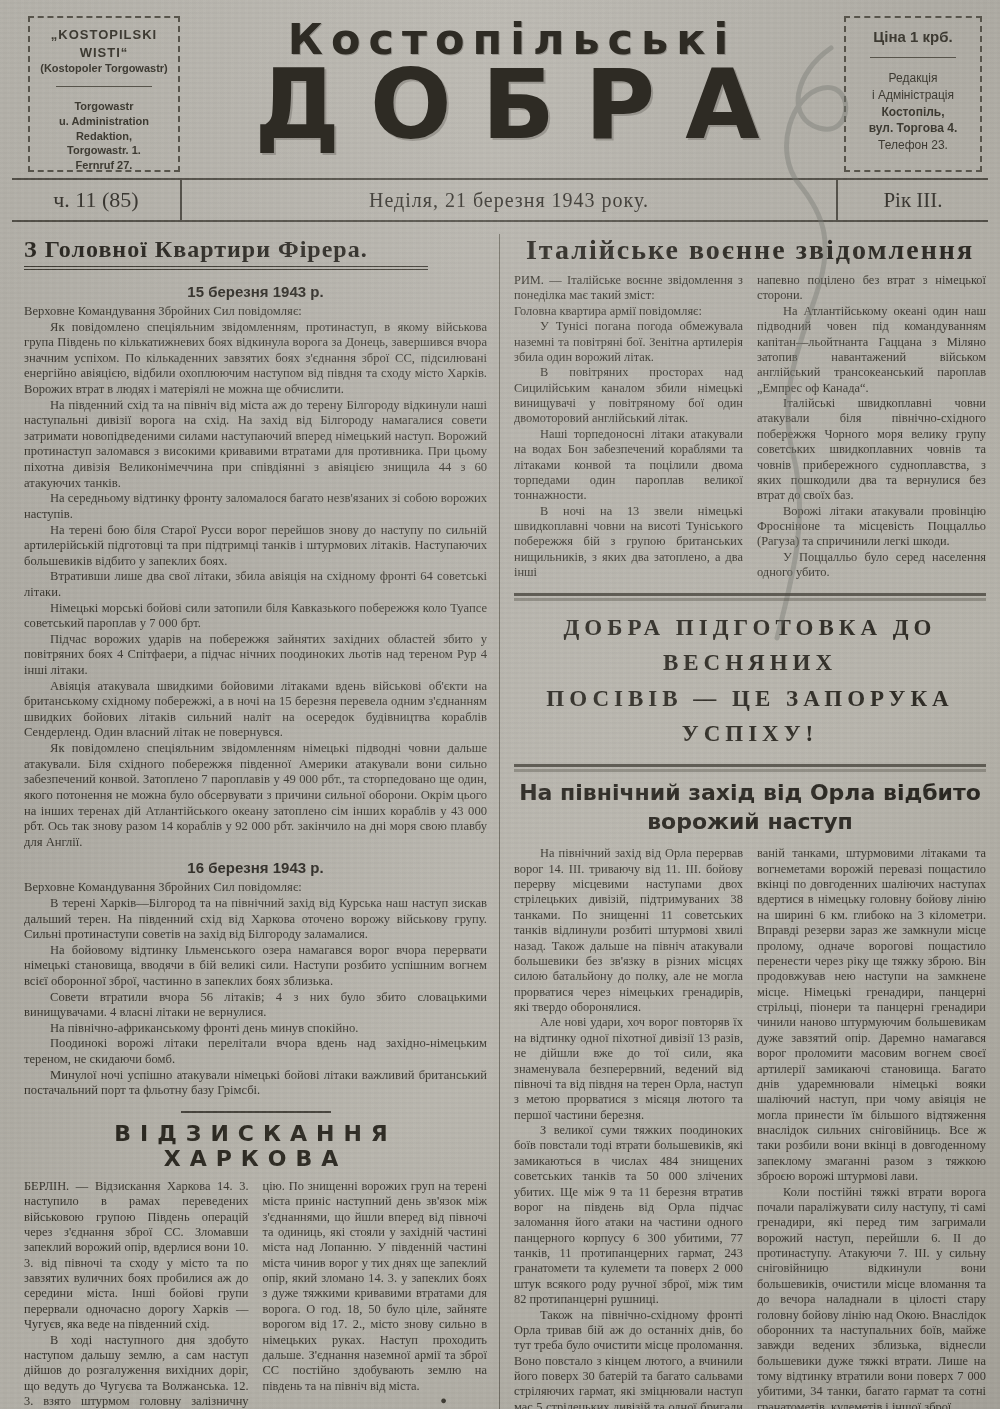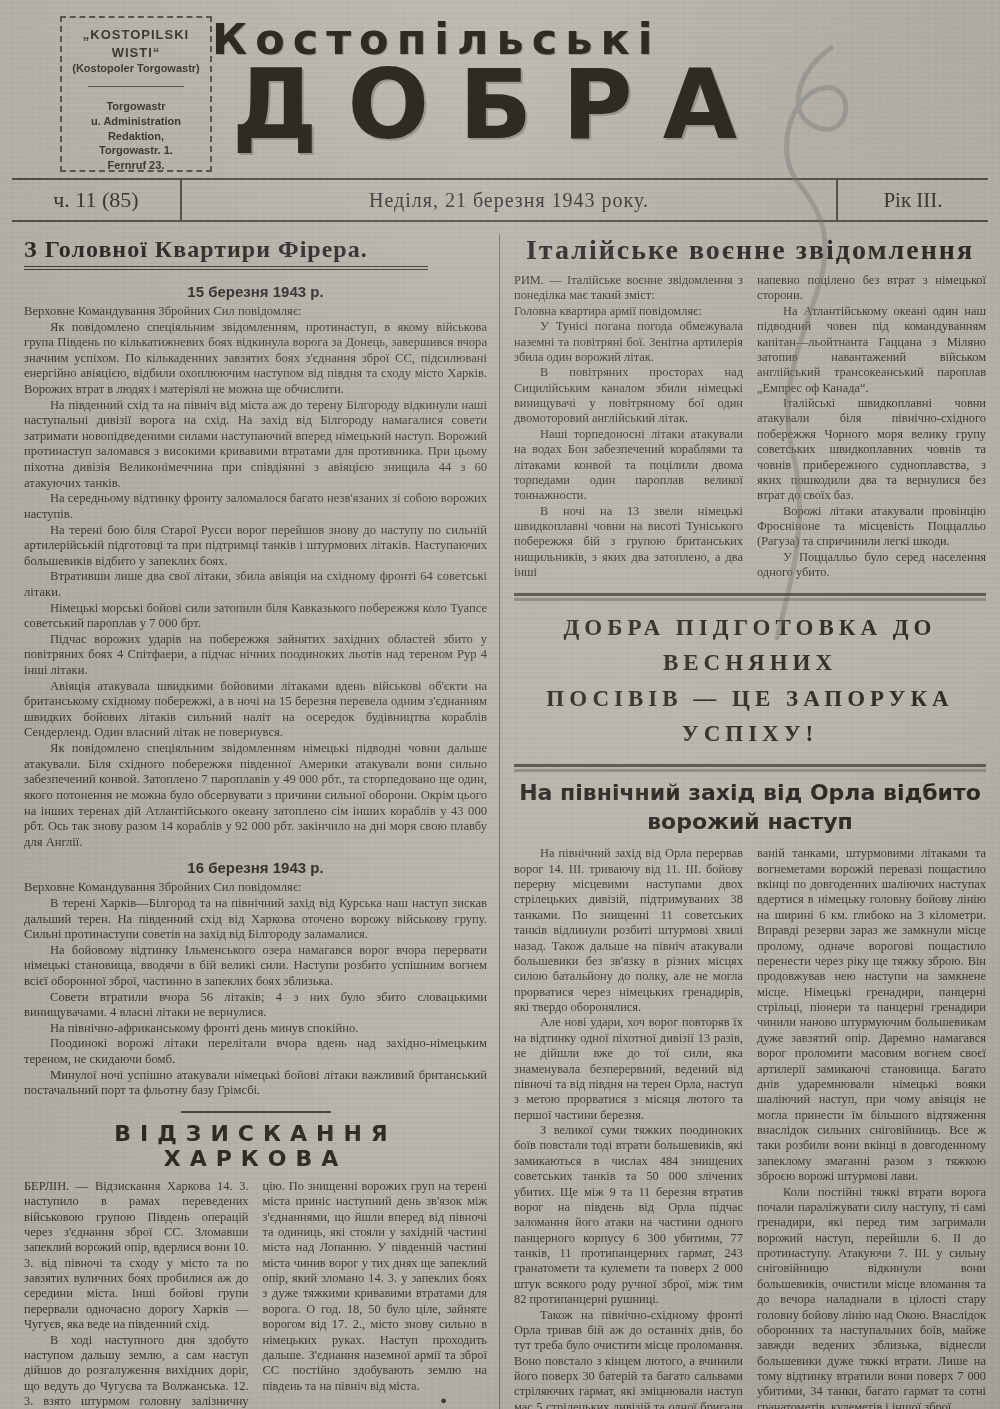--- a/index.html
+++ b/index.html
@@ -10,30 +10,30 @@
     overflow:hidden; box-sizing:border-box;
   }
   .page::before {
     content:""; position:absolute; inset:0; pointer-events:none;
     background:
       repeating-linear-gradient(0deg, rgba(0,0,0,.02) 0 2px, rgba(0,0,0,0) 2px 5px),
       repeating-linear-gradient(90deg, rgba(255,255,255,.025) 0 3px, rgba(255,255,255,0) 3px 7px),
       radial-gradient(ellipse at 50% 8%, rgba(255,255,255,.10), rgba(0,0,0,.06) 90%);
   }
   
-  .masthead { display:flex; align-items:stretch; padding:16px 18px 0 28px; height:172px; box-sizing:border-box; position:relative;margin-left:32px; }
+  .masthead { display:flex; align-items:stretch; padding:16px 18px 0 28px; height:172px; box-sizing:border-box; position:relative; }
   .mast-box {
     border:2px dashed #57544b; padding:8px 6px; box-sizing:border-box;
     font-family:"Liberation Sans", sans-serif; color:#3d3a32; text-align:center;
   }
   .mast-box.left { width:152px; font-size:11px; font-weight:bold; line-height:1.35; }
   .mast-box.right { width:138px; font-size:12px; line-height:1.4; margin-left:auto; }
   .mast-box .big { font-size:13px; letter-spacing:1px; }
   .mast-box .sep { border-top:1px solid #57544b; width:70%; margin:10px auto 12px; }
-  .mast-title { flex:1; padding-top:2px; color:#2e2b24; }
+  .mast-title { flex:1; text-align:center; padding-top:2px; color:#2e2b24; }
   .title-top {
     font-family:"DejaVu Sans", sans-serif; font-weight:bold; font-size:43px;
     letter-spacing:8px; line-height:1; text-shadow:1px 1px 0 rgba(40,37,30,.25);
   }
   .title-main {
     font-family:"DejaVu Sans", sans-serif; font-weight:bold; font-size:96px;
     letter-spacing:30px; line-height:.92; margin-left:20px;
     text-shadow:2px 2px 0 rgba(40,37,30,.22);
   }
   .price { font-weight:bold; font-size:15px; }
@@ -77,28 +77,37 @@
   <div class="masthead">
     <div class="mast-box left">
       <div class="big">„KOSTOPILSKI</div>
       <div class="big">WISTI“</div>
       <div>(Kostopoler Torgowastr)</div>
       <div class="sep"></div>
       <div>Torgowastr</div>
       <div>u. Administration</div>
       <div>Redaktion,</div>
       <div>Torgowastr. 1.</div>
-      <div>Fernruf 23.</div>
+      <div>Fernruf 27.</div>
     </div>
 
     <div class="mast-title">
       <div class="title-top">Костопільські</div>
       <div class="title-main">ДОБРА</div>
     </div>
 
+    <div class="mast-box right">
+      <div class="price">Ціна 1 крб.</div>
+      <div class="sep"></div>
+      <div>Редакція</div>
+      <div>і Адміністрація</div>
+      <div style="font-weight:bold">Костопіль,</div>
+      <div style="font-weight:bold">вул. Торгова 4.</div>
+      <div>Телефон 23.</div>
+    </div>
   </div>
 
   <svg class="pencil" width="150" height="650" viewBox="0 0 150 650">
     <path d="M96,18 C60,42 50,88 84,98 C118,108 120,52 88,58 C56,64 38,122 64,154 C90,186 98,214 82,262 C66,312 42,362 58,424 C74,486 58,546 42,608" fill="none" stroke="#787a74" stroke-width="5" stroke-linecap="round"></path>
   </svg>
 
   <div class="daterow">
     <div class="issue">ч. 11 (85)</div>
     <div class="date">Неділя, 21 березня 1943 року.</div>
     <div class="year">Рік III.</div>

